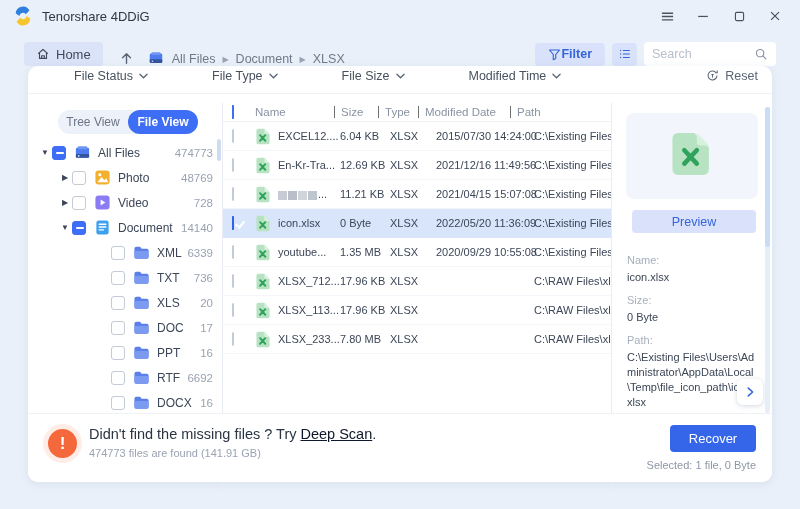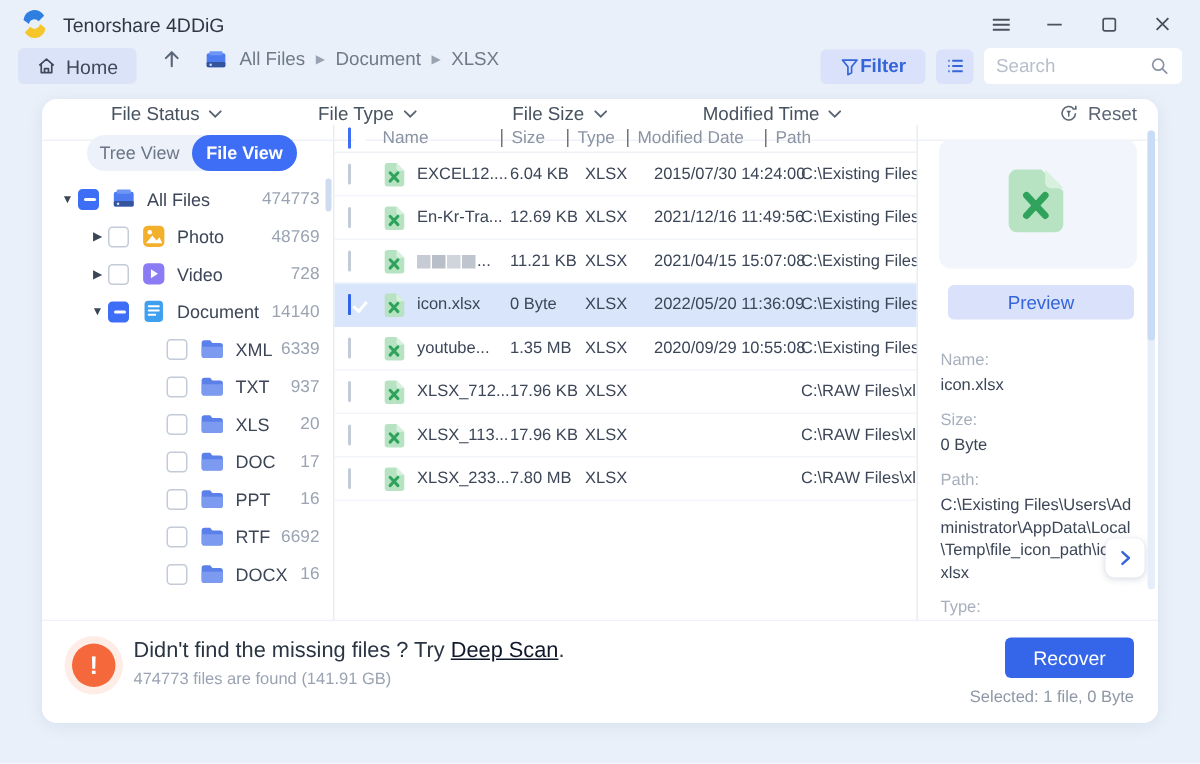--- a/index.html
+++ b/index.html
@@ -12,21 +12,21 @@
   svg { display:block; }
 
   
   .titlebar { position:absolute; left:0; top:0; width:800px; height:32px; display:flex; align-items:center; padding:0 12px; }
   .logo { width:22px; height:22px; margin-right:8px; }
   .app-title { font-size:13px; color:#2e3744; }
   .win-controls { margin-left:auto; display:flex; align-items:center; gap:10px; }
   .win-btn { width:26px; height:22px; display:flex; align-items:center; justify-content:center; color:#4a5260; cursor:default; }
 
   
-  .navbar { position:absolute; left:0; top:32px; width:800px; height:34px; display:flex; align-items:flex-start; padding:0 12px; }
+  .navbar { position:absolute; left:0; top:32px; width:800px; height:34px; display:flex; align-items:flex-end; padding:0 24px; }
   .home-btn { display:flex; align-items:center; gap:6px; background:#dbe3f8; border:none; border-radius:4px; height:24px; padding:0 12px; font-size:13px; color:#3e4a5b; font-family:inherit; }
   .nav-up { margin-left:16px; color:#5a6575; }
   .crumb-drive { margin-left:14px; }
   .breadcrumb { display:flex; align-items:center; gap:7px; margin-left:8px; font-size:12.5px; color:#6f7a89; }
   .crumb-sep { font-size:8px; color:#9aa3b2; }
   .nav-right { margin-left:auto; display:flex; align-items:center; gap:7px; }
   .filter-btn { display:flex; align-items:center; background:#d9e2fa; border:none; border-radius:4px; height:23px; padding:0 13px; font-size:12.5px; font-weight:bold; color:#3565d9; font-family:inherit; }
   .list-btn { width:25px; height:23px; background:#d9e2fa; border:none; border-radius:4px; display:flex; align-items:center; justify-content:center; color:#3565d9; }
   .search-box { width:132px; height:24px; background:#ffffff; border-radius:4px; display:flex; align-items:center; padding:0 8px; }
   .search-box input { border:none; outline:none; flex:1; font-size:12.5px; font-family:inherit; color:#3c4657; background:transparent; min-width:0; }
@@ -34,21 +34,21 @@
 
   
   .card { position:absolute; left:28px; top:66px; width:744px; height:416px; background:#ffffff; border-radius:10px; box-shadow:0 2px 10px rgba(110,135,175,.14); }
 
   
   .filter-row { position:absolute; left:0; top:0; width:100%; height:28px; display:flex; align-items:center; padding:0 14px 8px 46px; border-bottom:1px solid #eef1f6; }
   .fdrop { display:flex; align-items:center; gap:6px; font-size:12.5px; color:#47525f; margin-right:64px; cursor:default; }
   .reset-btn { margin-left:auto; display:flex; align-items:center; gap:6px; font-size:12.5px; color:#5b6574; background:none; border:none; font-family:inherit; }
 
   
-  .content { position:absolute; left:0; top:17px; width:100%; height:389px; overflow:hidden; }
+  .content { position:absolute; left:0; top:37px; width:100%; height:389px; overflow:hidden; }
 
   
   .sidebar { position:absolute; left:0; top:0; width:194px; height:100%; }
   .tabs { margin:7px 0 6px 30px; width:140px; height:24px; background:#edf1f9; border-radius:12px; display:flex; align-items:center; }
   .tab { flex:1; height:24px; border:none; background:transparent; border-radius:12px; font-size:12px; color:#6b7686; font-family:inherit; }
   .tab.active { background:#3d6ef5; color:#ffffff; font-weight:bold; }
   .tree { margin-top:2px; }
   .tree-item { display:flex; align-items:center; height:25px; padding-right:9px; font-size:12px; cursor:default; }
   .tree-item .arrow { width:14px; font-size:8px; color:#3c4657; text-align:center; flex:none; }
   .tree-item.lvl0 { padding-left:10px; }
@@ -318,21 +318,21 @@
           <div class="tree-item lvl2">
 
     <span class="cb"></span>
     <span class="ticon">
               <svg viewBox="0 0 18 18" width="17" height="17">
                 <path d="M1.5 5 a2 2 0 0 1 2-2 h4 l1.6 2 h5.4 a2 2 0 0 1 2 2 v6.5 a2 2 0 0 1-2 2 h-11 a2 2 0 0 1-2-2 Z" fill="#5b80ea"></path>
                 <path d="M1.5 7.5 h15 v6 a2 2 0 0 1-2 2 h-11 a2 2 0 0 1-2-2 Z" fill="#7b9af0"></path>
               </svg>
             </span>
     <span class="tlabel">TXT</span>
-    <span class="tcount">937</span>
+    <span class="tcount">736</span>
   </div>
           <div class="tree-item lvl2">
 
     <span class="cb"></span>
     <span class="ticon">
               <svg viewBox="0 0 18 18" width="17" height="17">
                 <path d="M1.5 5 a2 2 0 0 1 2-2 h4 l1.6 2 h5.4 a2 2 0 0 1 2 2 v6.5 a2 2 0 0 1-2 2 h-11 a2 2 0 0 1-2-2 Z" fill="#5b80ea"></path>
                 <path d="M1.5 7.5 h15 v6 a2 2 0 0 1-2 2 h-11 a2 2 0 0 1-2-2 Z" fill="#7b9af0"></path>
               </svg>
             </span>

